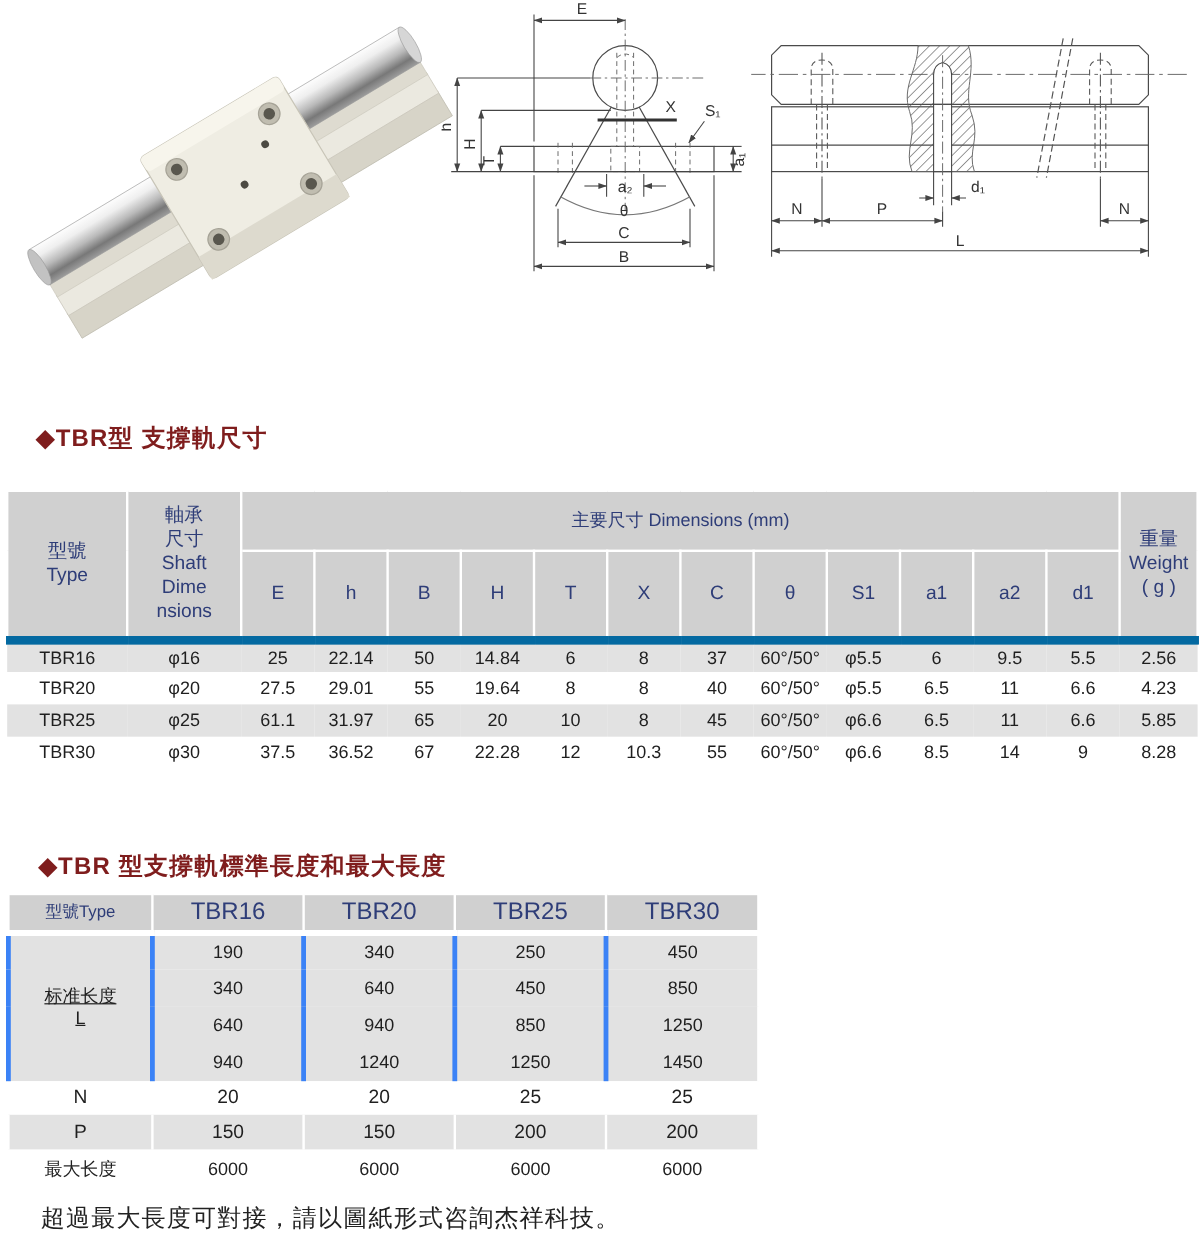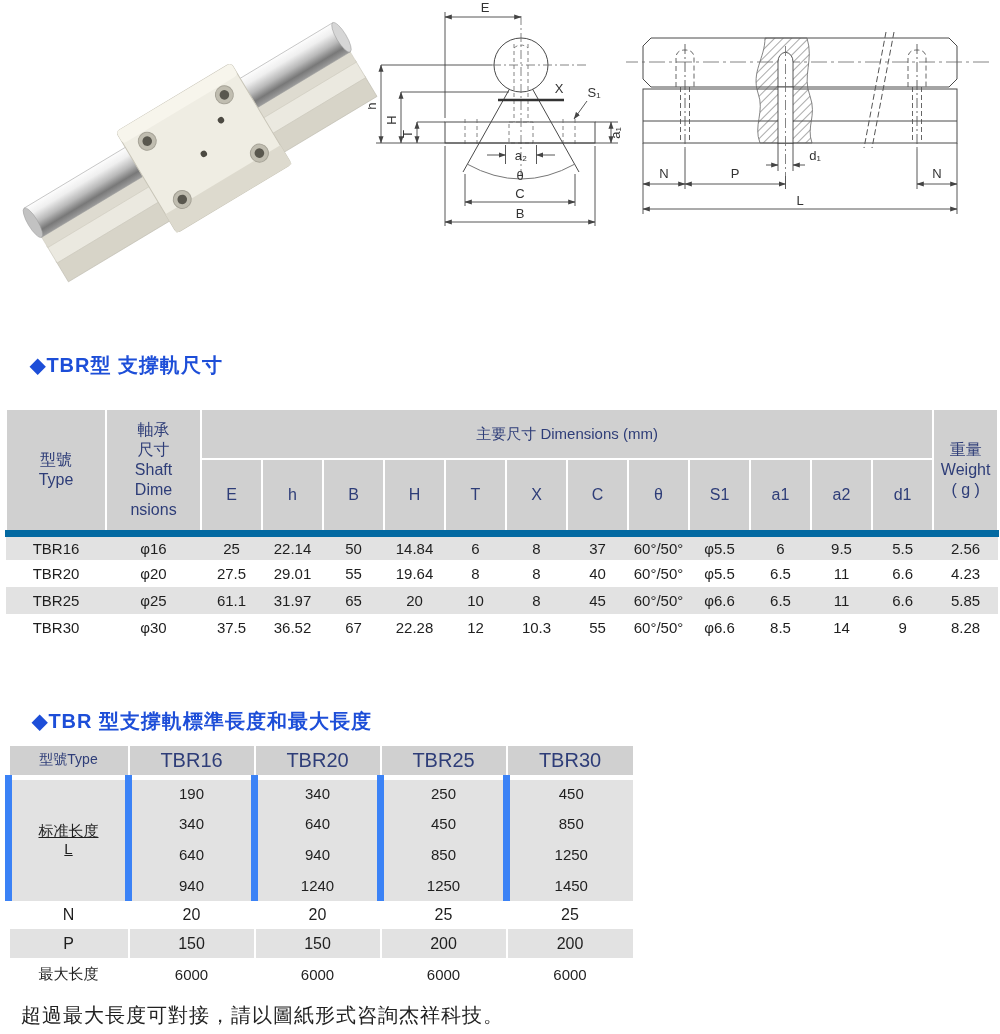--- a/index.html
+++ b/index.html
@@ -7,43 +7,43 @@
     --body-text:#1f1f1f; --line:#444444;
   }
   *{box-sizing:border-box;}
   html,body{margin:0;padding:0;}
   body{width:1000px;height:1034px;position:relative;background:#fff;
        font-family:"Liberation Sans",sans-serif;color:var(--body-text);overflow:hidden;}
   svg{position:absolute;}
   #photo{left:12px;top:8px;}
   #cross{left:368px;top:0px;}
   #side{left:626px;top:8px;}
-  .title{position:absolute;left:30px;font-size:20px;font-weight:bold;color:#1d4ed8;letter-spacing:1px;}
+  .title{position:absolute;left:30px;font-size:20px;font-weight:bold;color:#7f1d1d;letter-spacing:1px;}
   #title1{top:352px;}
   #title2{top:708px;left:32px;}
-  #footer-note{position:absolute;left:21px;top:1002px;font-size:20px;color:#222;letter-spacing:1px;}
+  #footer-note{position:absolute;left:34px;top:1002px;font-size:20px;color:#222;letter-spacing:1px;}
   table{border-collapse:collapse;table-layout:fixed;position:absolute;}
   th,td{padding:0;text-align:center;vertical-align:middle;}
   
   #table1{left:5px;top:408px;width:992px;}
   #table1 th{background:var(--header-bg);color:var(--header-text);font-weight:normal;
              border:2px solid #fff;font-size:16px;line-height:1.2;}
   #table1 th.span-h{height:50px;font-size:15px;}
   #table1 tr.h2 th{height:74px;}
   #table1 th.bb{border-bottom:7px solid #0369a1;}
   #table1 td{font-size:15px;height:27px;color:var(--body-text);background:#fff;}
   #table1 tr.g td{background:var(--row-alt-bg);}
   .ln{display:block;line-height:1.25;}
   
   #table2{left:5px;top:744px;width:625px;}
   #table2 th{background:var(--header-bg);color:var(--header-text);font-weight:normal;
              border:2px solid #fff;border-bottom:5px solid #fff;height:32px;font-size:20px;}
   #table2 th.small{font-size:14px;}
   #table2 td{font-size:15px;background:#fff;}
-  #table2 tr.stdrow td{background:var(--row-alt-bg);border-left:7px solid #3b82f6;
+  #table2 tr.stdrow td{background:var(--row-alt-bg);border-left:4px solid #3b82f6;
                        border-right:2px solid #fff;height:31px;}
   #table2 td.stdlbl{font-size:15px;line-height:1.3;text-decoration:underline;}
   #table2 tr.nrow td{height:28px;font-size:16px;}
   #table2 tr.prow td{background:var(--row-alt-bg);border-left:2px solid #fff;
                      border-right:2px solid #fff;height:29px;font-size:16px;}
   #table2 tr.maxrow td{height:33px;}
   
   text{font-family:"Liberation Sans",sans-serif;font-size:13px;fill:#333;}
 </style>
 </head>

